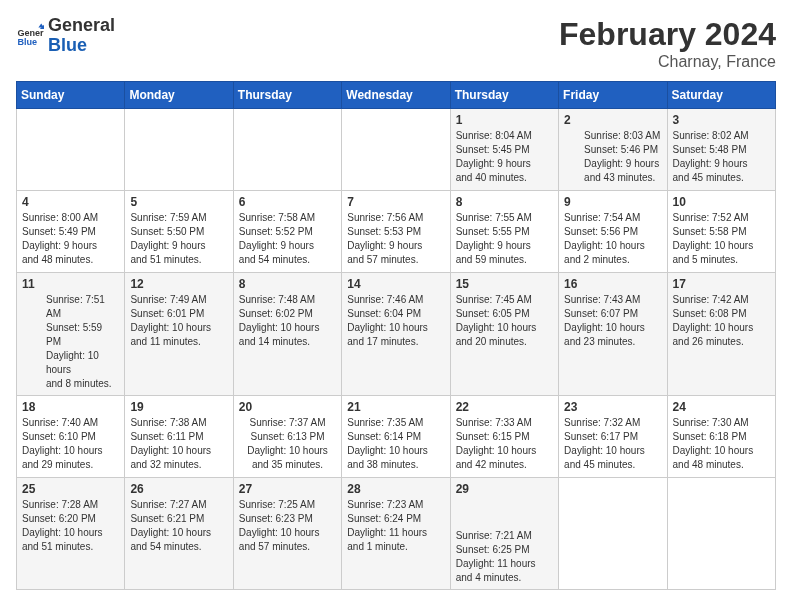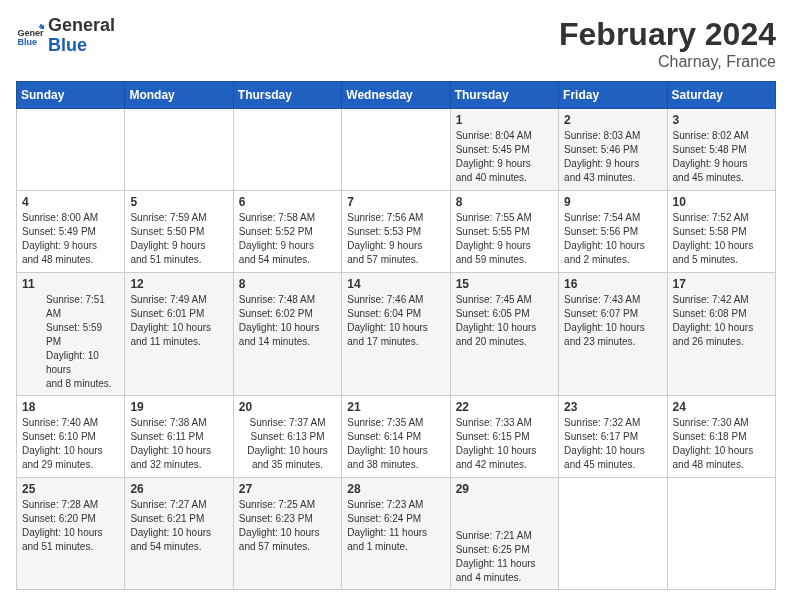--- a/index.html
+++ b/index.html
@@ -131,21 +131,21 @@
         <td class="empty-cell"></td>
         <td>
           <span class="day-number">1</span>
           <div class="day-info" style="white-space: pre-line;">Sunrise: 8:04 AM
 Sunset: 5:45 PM
 Daylight: 9 hours
 and 40 minutes.</div>
         </td>
         <td>
           <span class="day-number">2</span>
-          <div class="day-info" style="white-space: pre-line;">Sunrise: 8:03 AM
+          <div class="day-info" style="white-space: pre-line; margin-left: 20px;">Sunrise: 8:03 AM
 Sunset: 5:46 PM
 Daylight: 9 hours
 and 43 minutes.</div>
         </td>
         <td>
           <span class="day-number">3</span>
           <div class="day-info" style="white-space: pre-line;">Sunrise: 8:02 AM
 Sunset: 5:48 PM
 Daylight: 9 hours
 and 45 minutes.</div>

